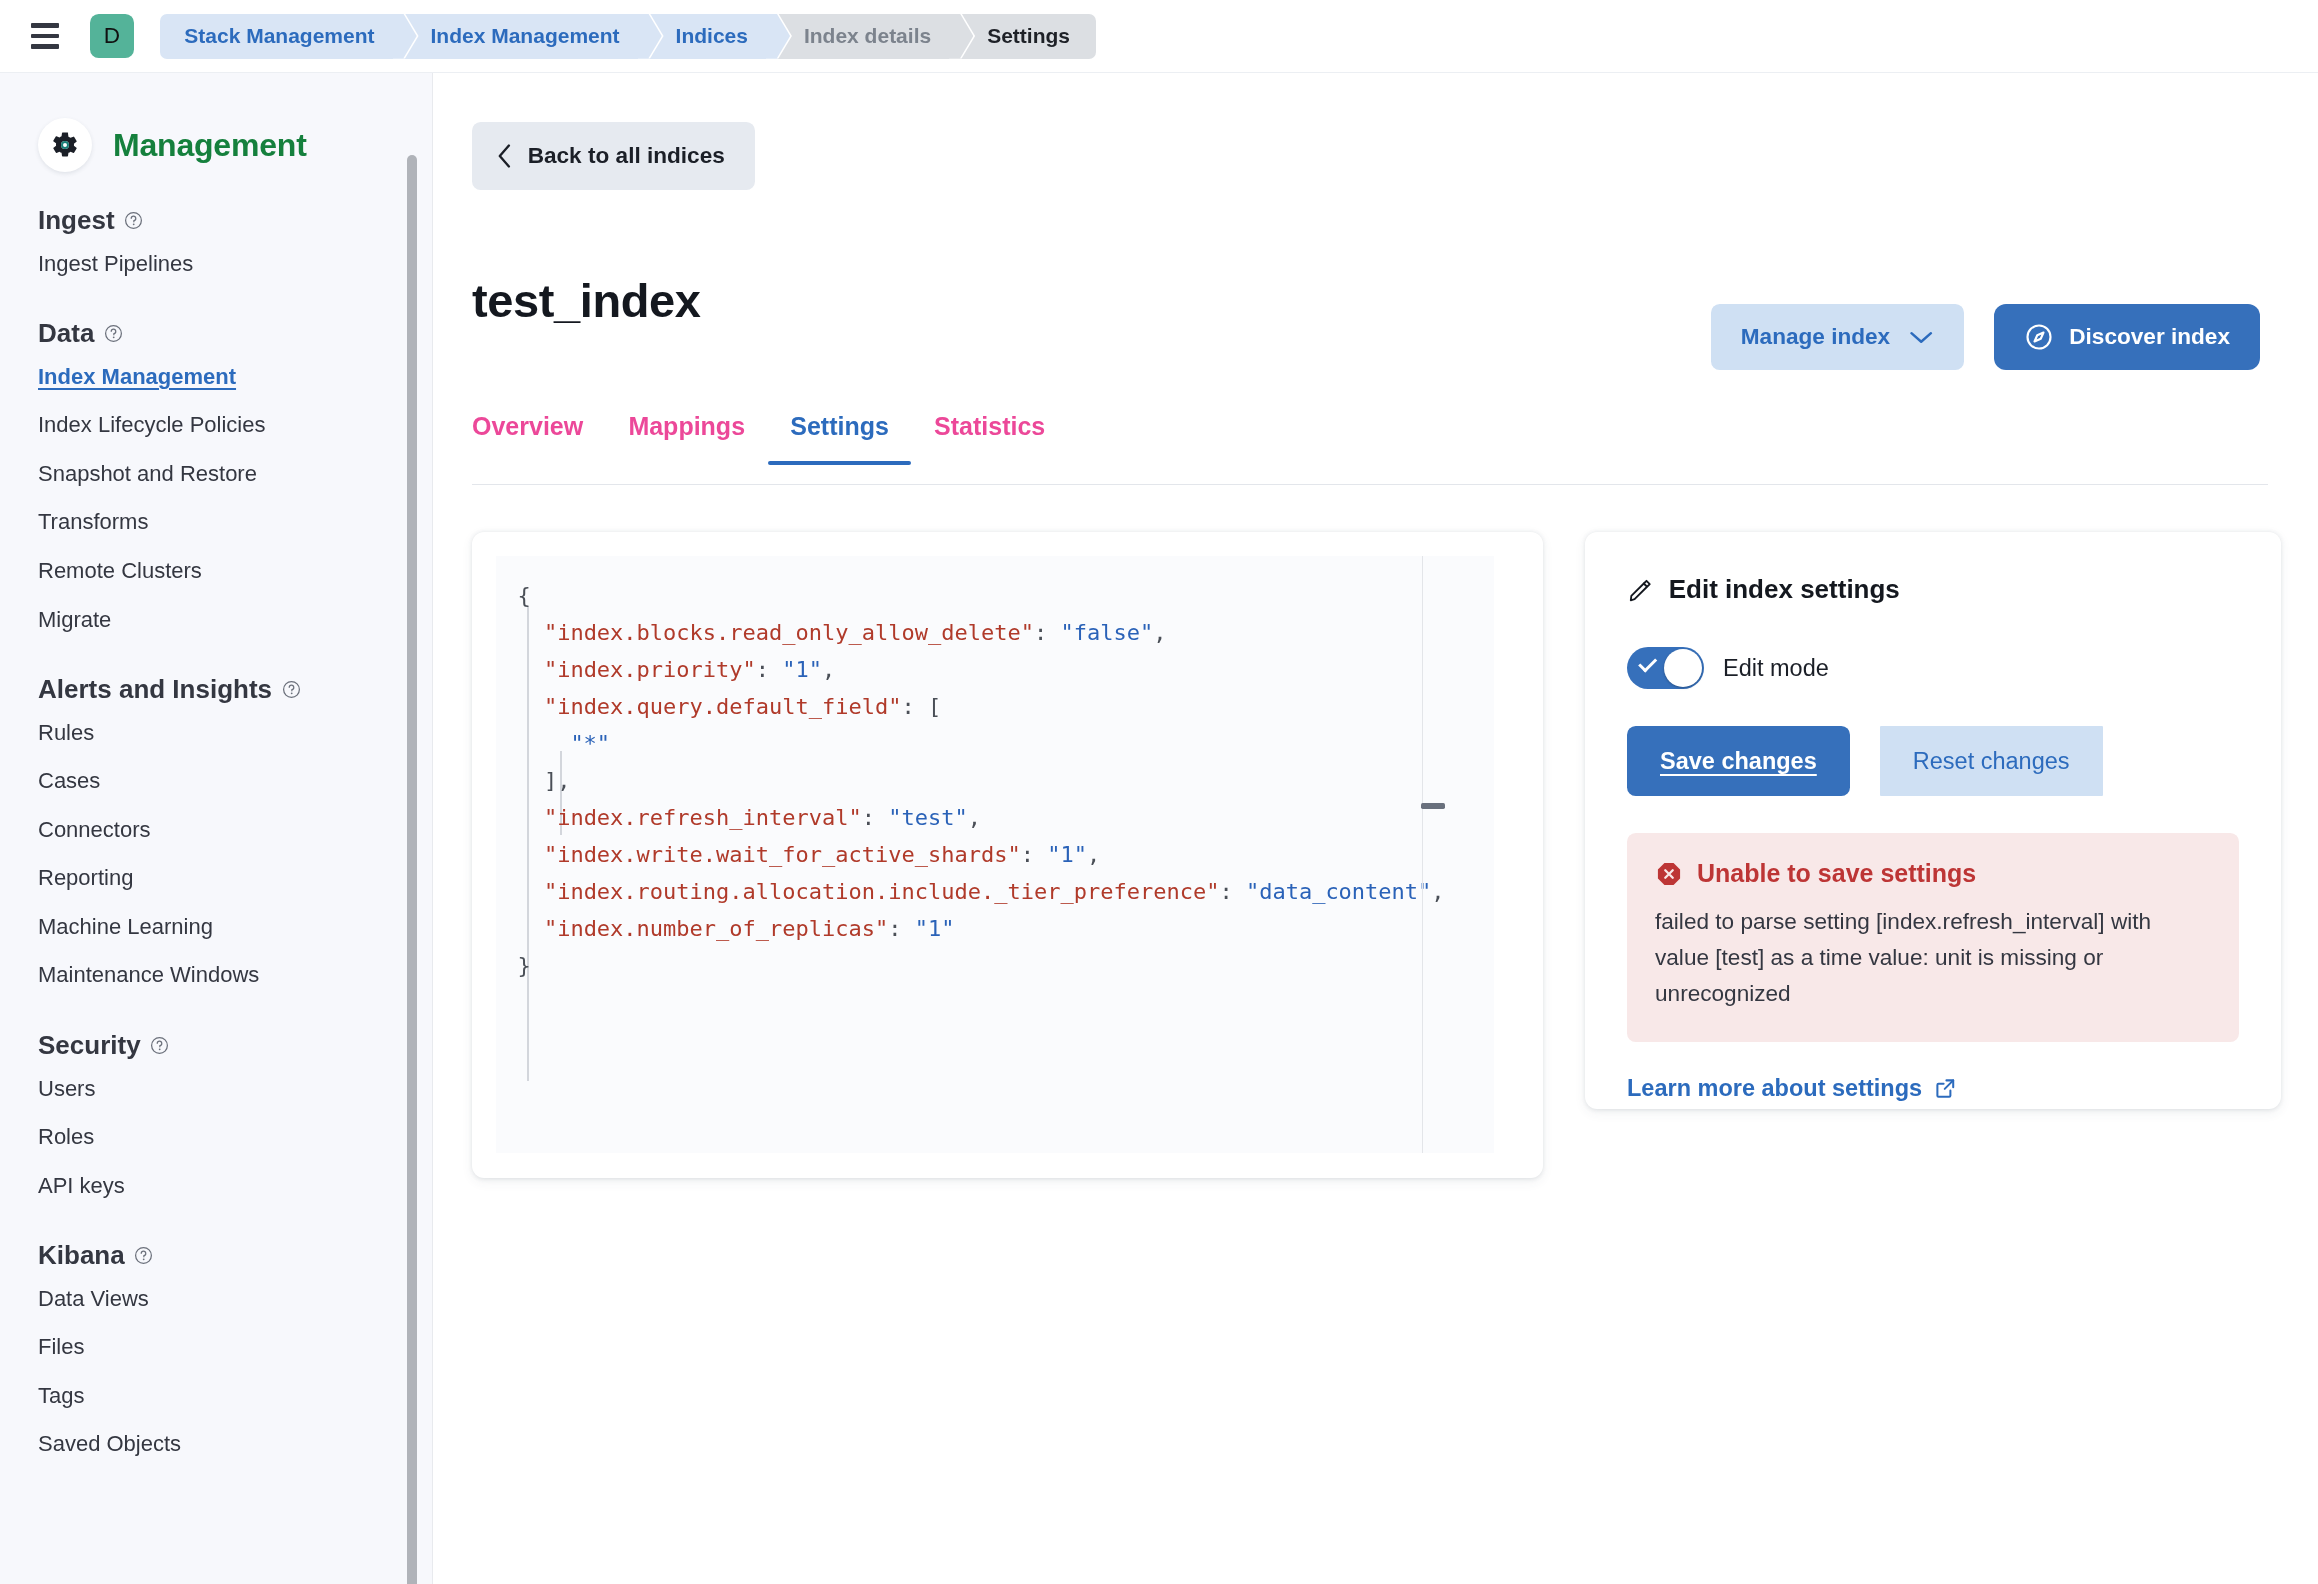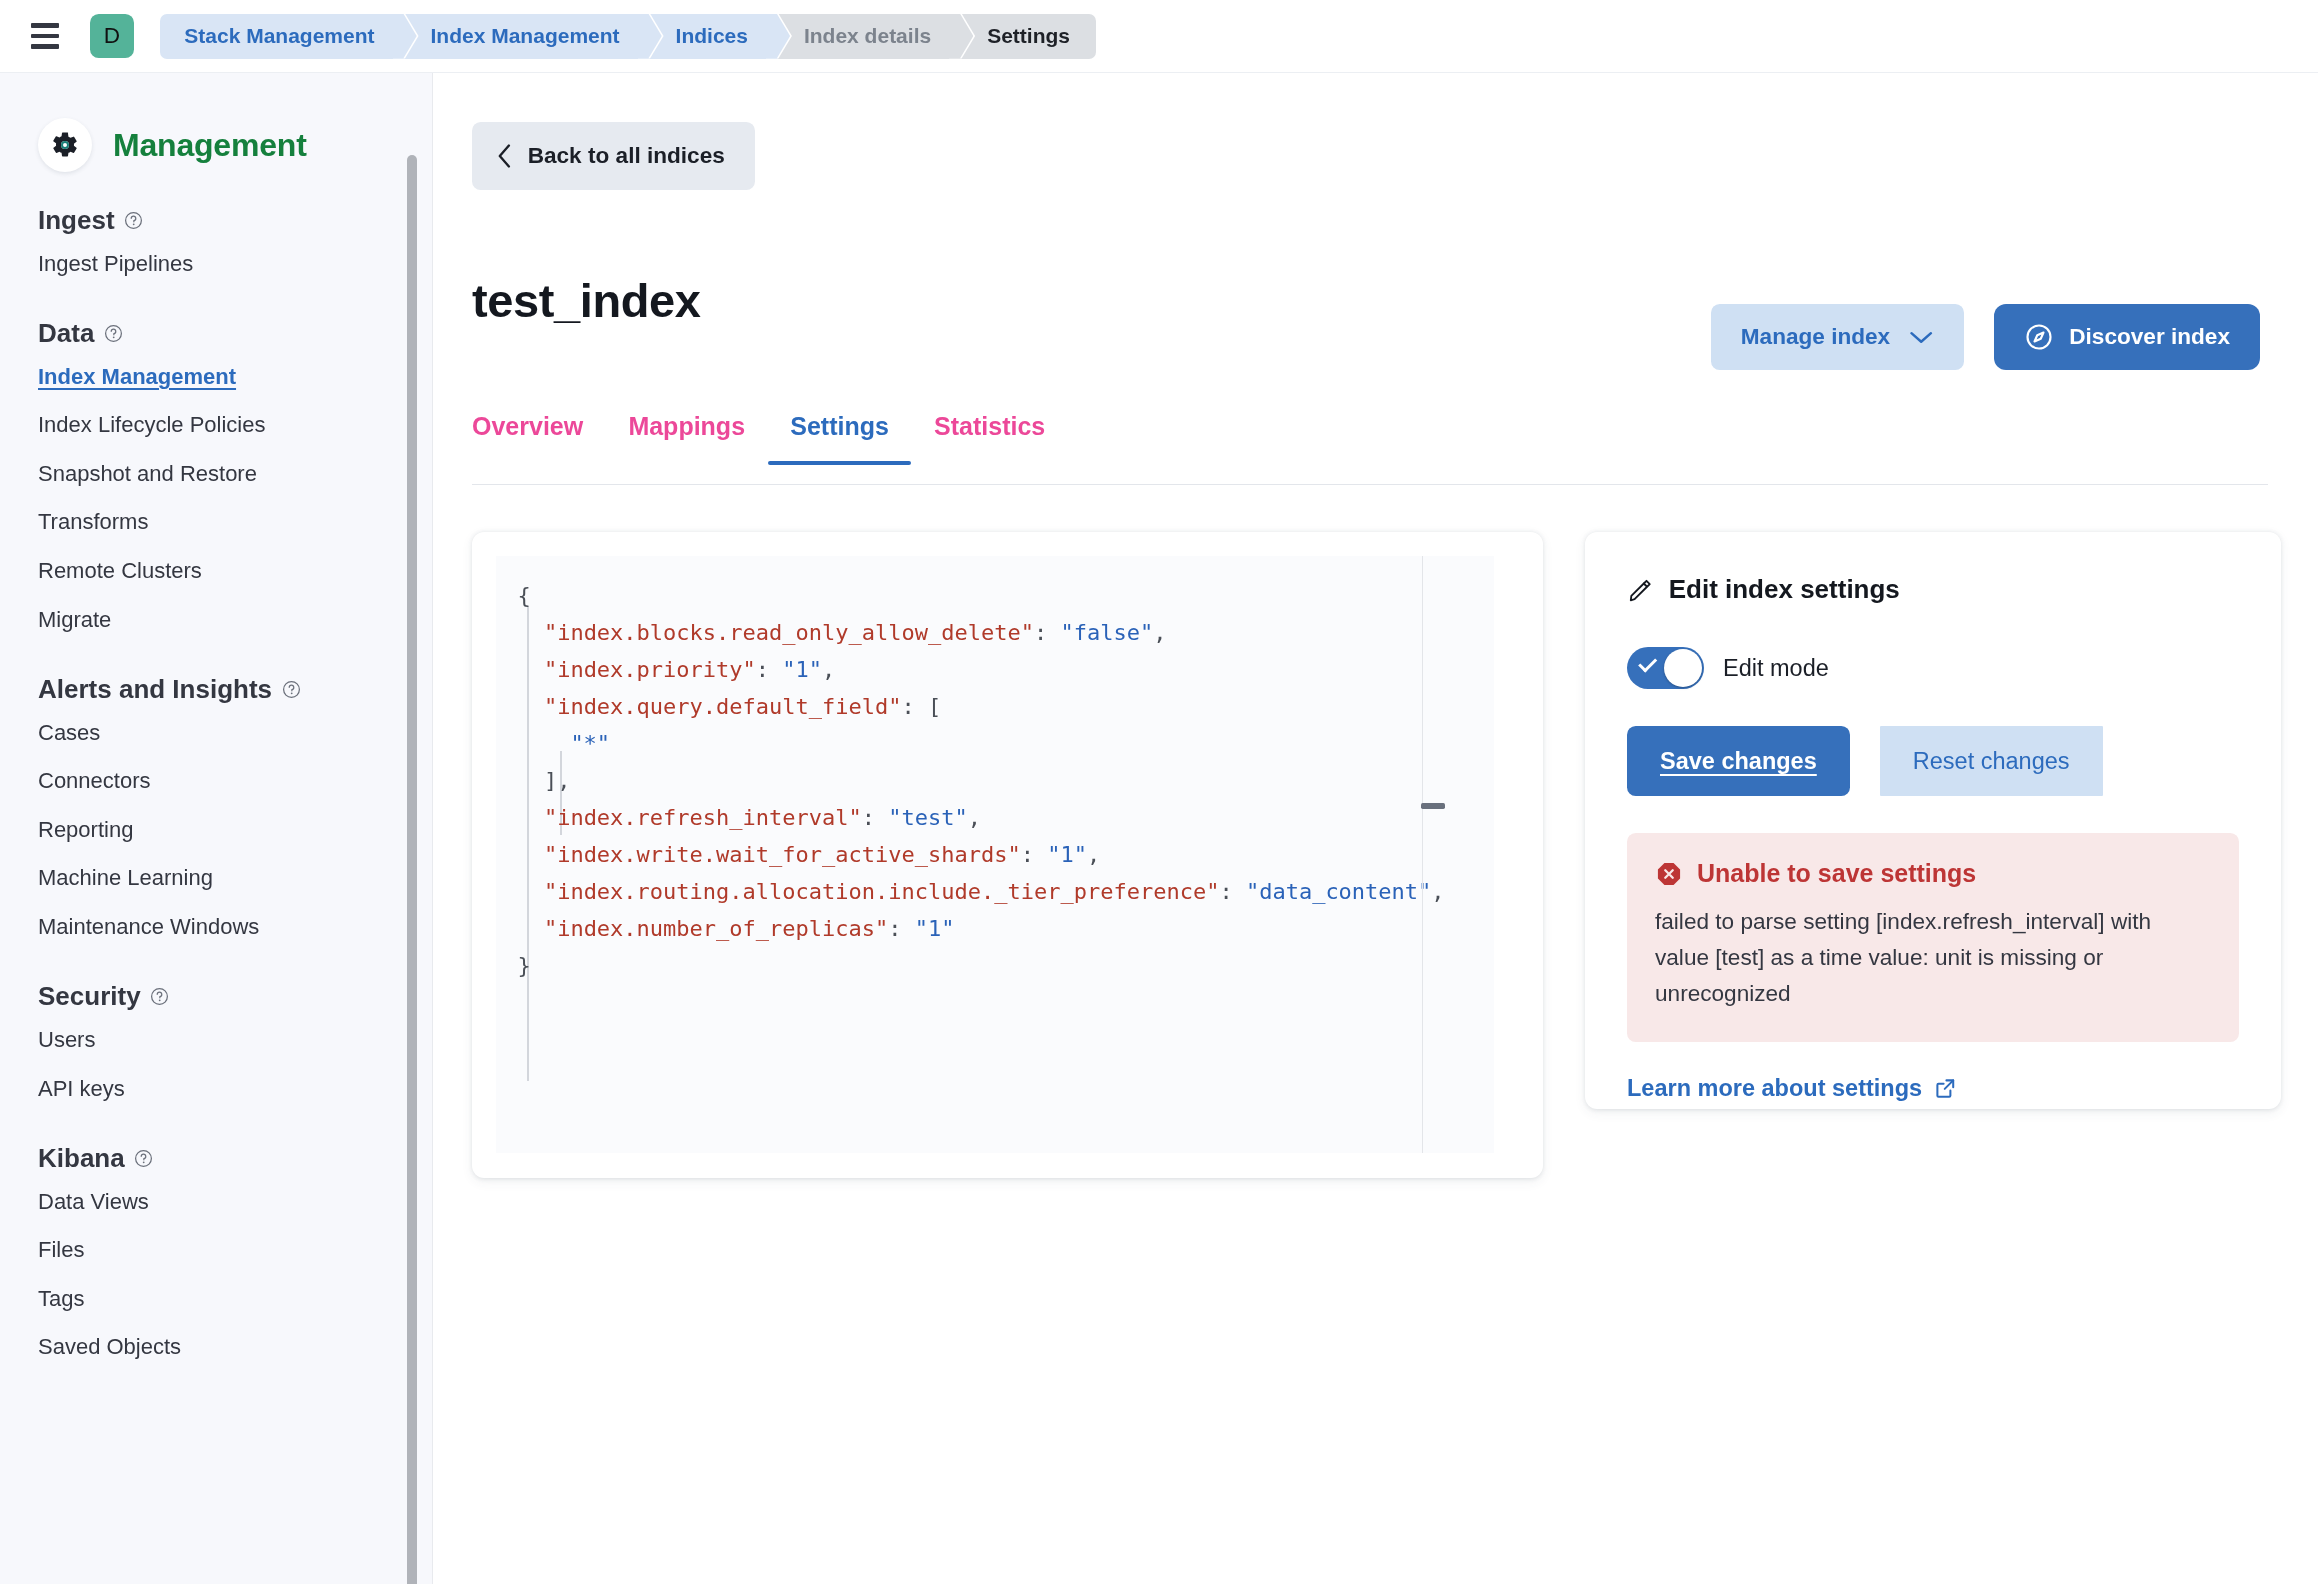--- a/index.html
+++ b/index.html
@@ -220,34 +220,36 @@
         <div class="nav-item">Remote Clusters</div>
         <div class="nav-item">Migrate</div>
         <div class="sec-head">
           <span>Alerts and Insights</span>
           <svg class="q-icon" viewBox="0 0 20 20">
             <circle cx="10" cy="10" r="8.3" fill="none" stroke="#6b707b" stroke-width="1.3"></circle>
             <path d="M7.6 7.7a2.4 2.4 0 1 1 2.8 2.5v1.2" fill="none" stroke="#6b707b" stroke-width="1.3" stroke-linecap="round"></path>
             <circle cx="10.2" cy="14" r="0.95" fill="#6b707b"></circle>
           </svg>
         </div>
+        <div class="nav-item">Rules</div>
         <div class="nav-item">Cases</div>
         <div class="nav-item">Connectors</div>
         <div class="nav-item">Reporting</div>
         <div class="nav-item">Machine Learning</div>
         <div class="nav-item">Maintenance Windows</div>
         <div class="sec-head">
           <span>Security</span>
           <svg class="q-icon" viewBox="0 0 20 20">
             <circle cx="10" cy="10" r="8.3" fill="none" stroke="#6b707b" stroke-width="1.3"></circle>
             <path d="M7.6 7.7a2.4 2.4 0 1 1 2.8 2.5v1.2" fill="none" stroke="#6b707b" stroke-width="1.3" stroke-linecap="round"></path>
             <circle cx="10.2" cy="14" r="0.95" fill="#6b707b"></circle>
           </svg>
         </div>
         <div class="nav-item">Users</div>
+        <div class="nav-item">Roles</div>
         <div class="nav-item">API keys</div>
         <div class="sec-head">
           <span>Kibana</span>
           <svg class="q-icon" viewBox="0 0 20 20">
             <circle cx="10" cy="10" r="8.3" fill="none" stroke="#6b707b" stroke-width="1.3"></circle>
             <path d="M7.6 7.7a2.4 2.4 0 1 1 2.8 2.5v1.2" fill="none" stroke="#6b707b" stroke-width="1.3" stroke-linecap="round"></path>
             <circle cx="10.2" cy="14" r="0.95" fill="#6b707b"></circle>
           </svg>
         </div>
         <div class="nav-item">Data Views</div>

